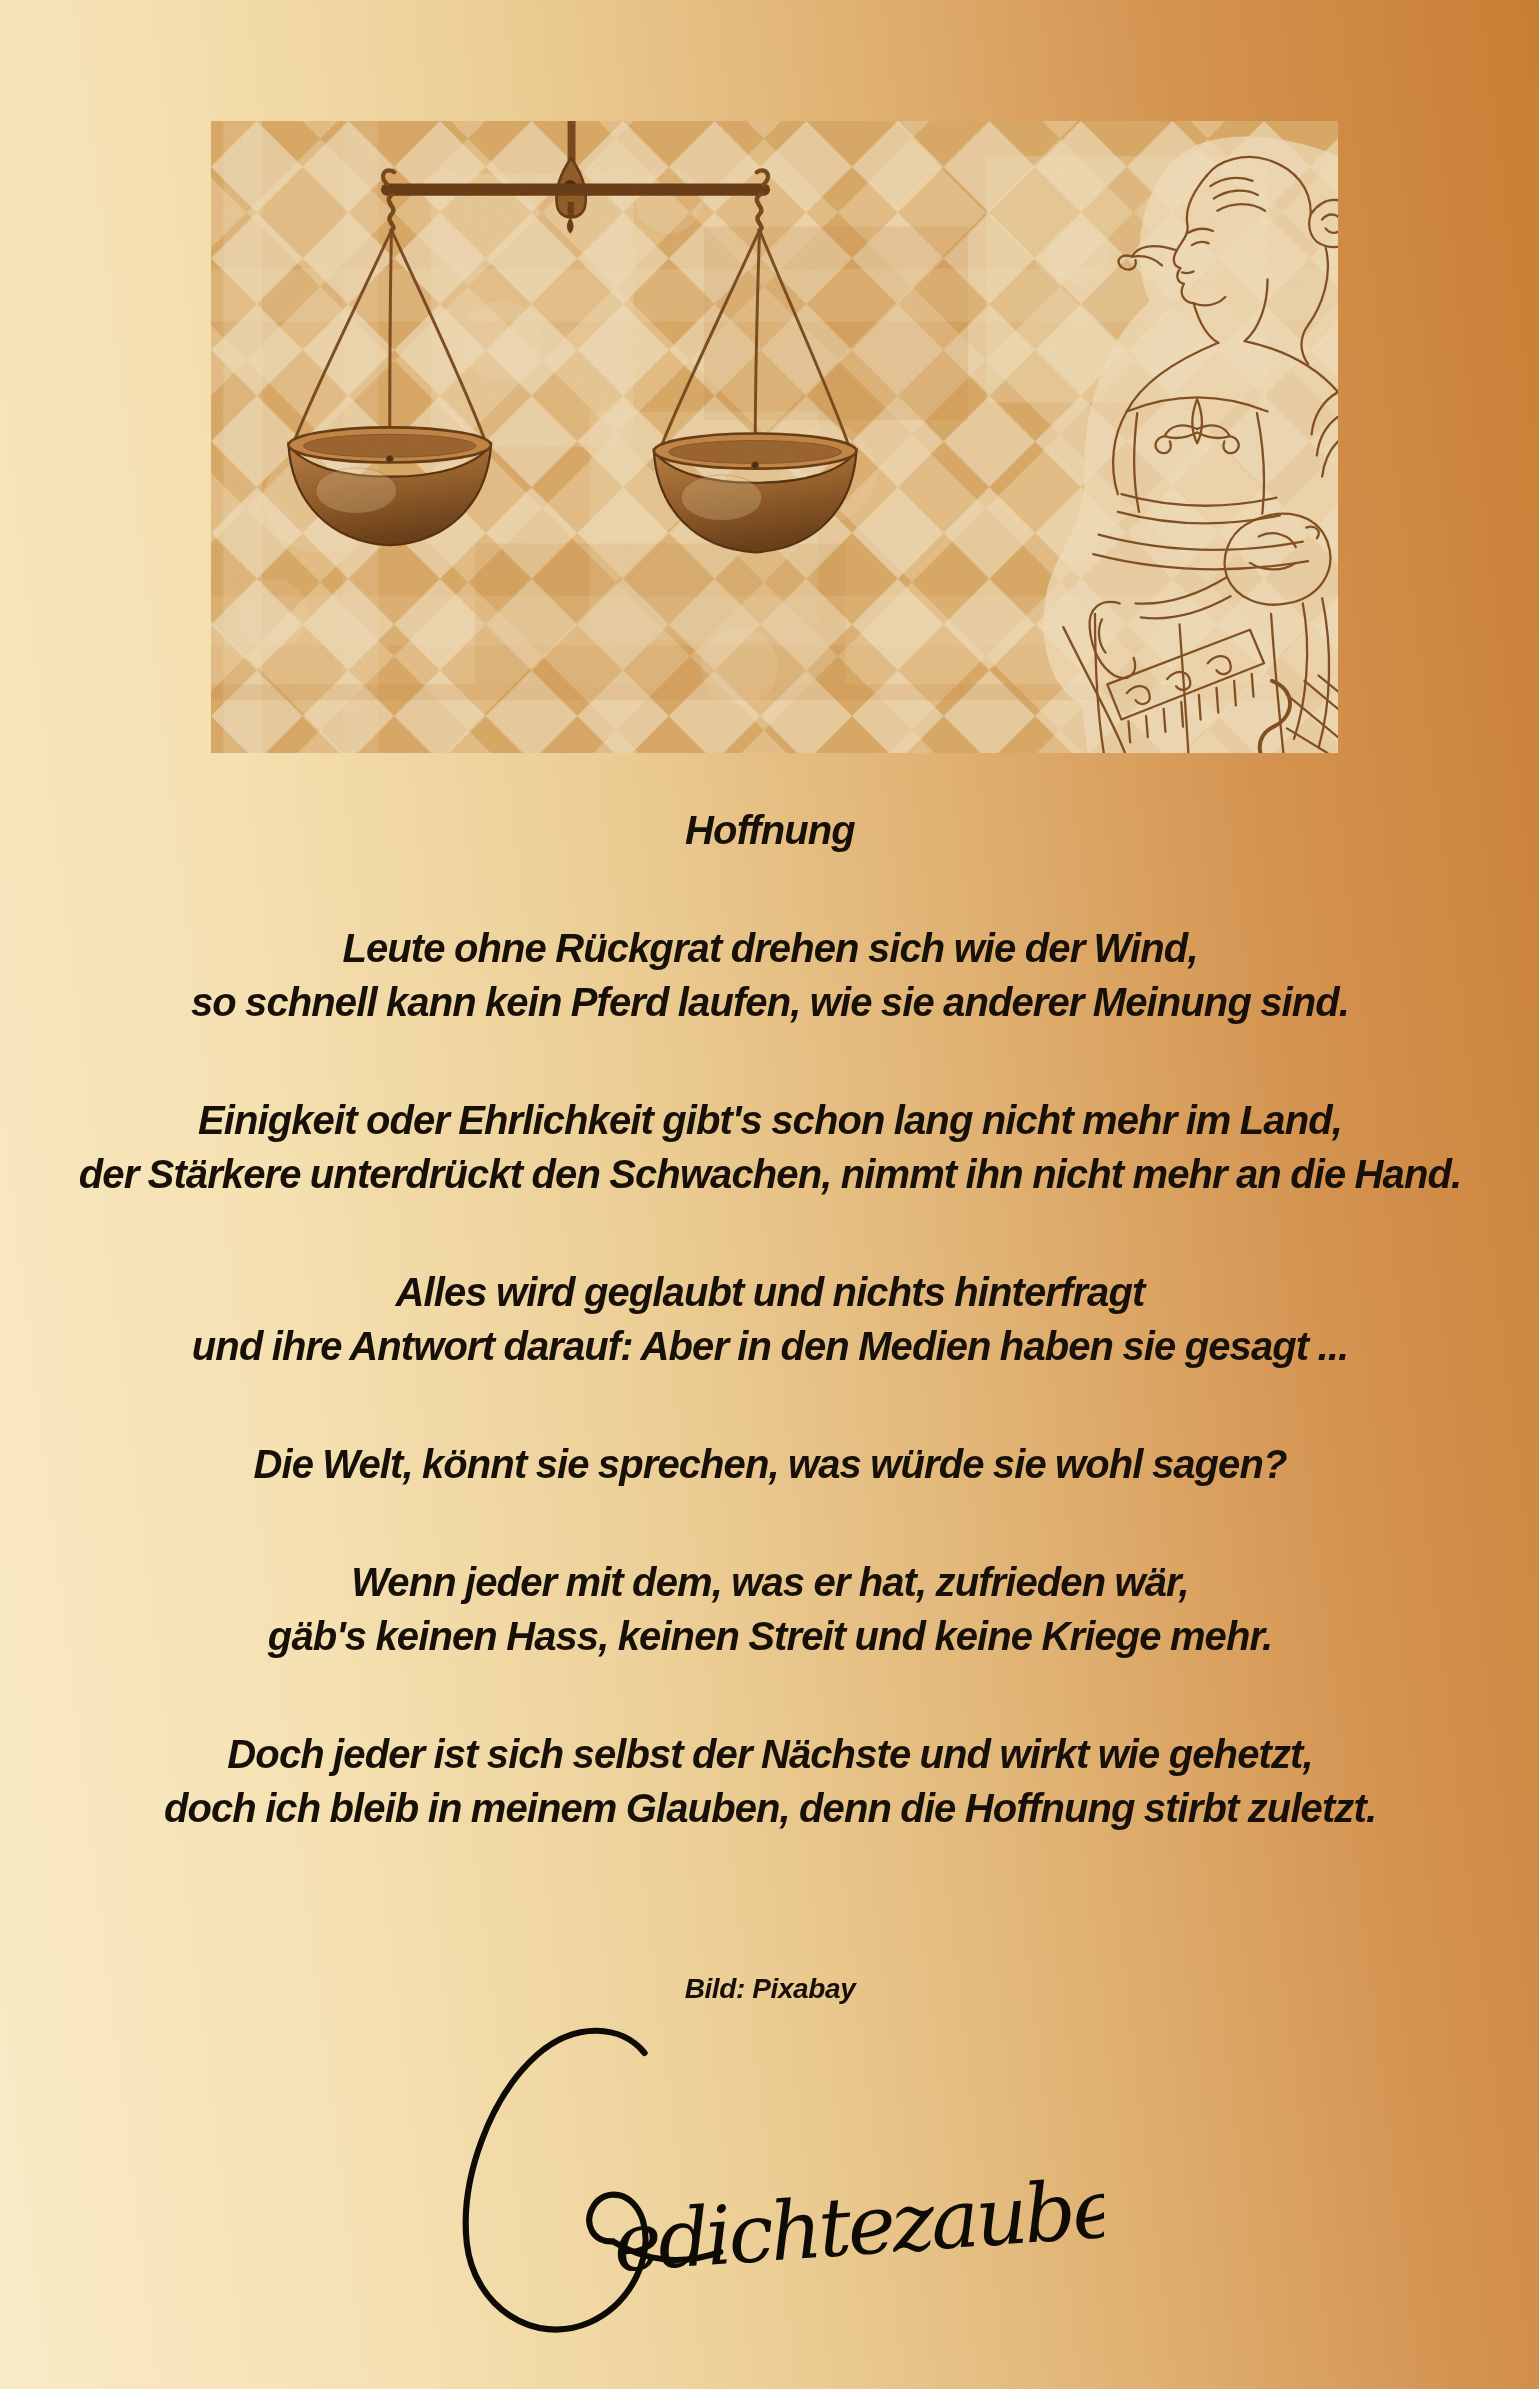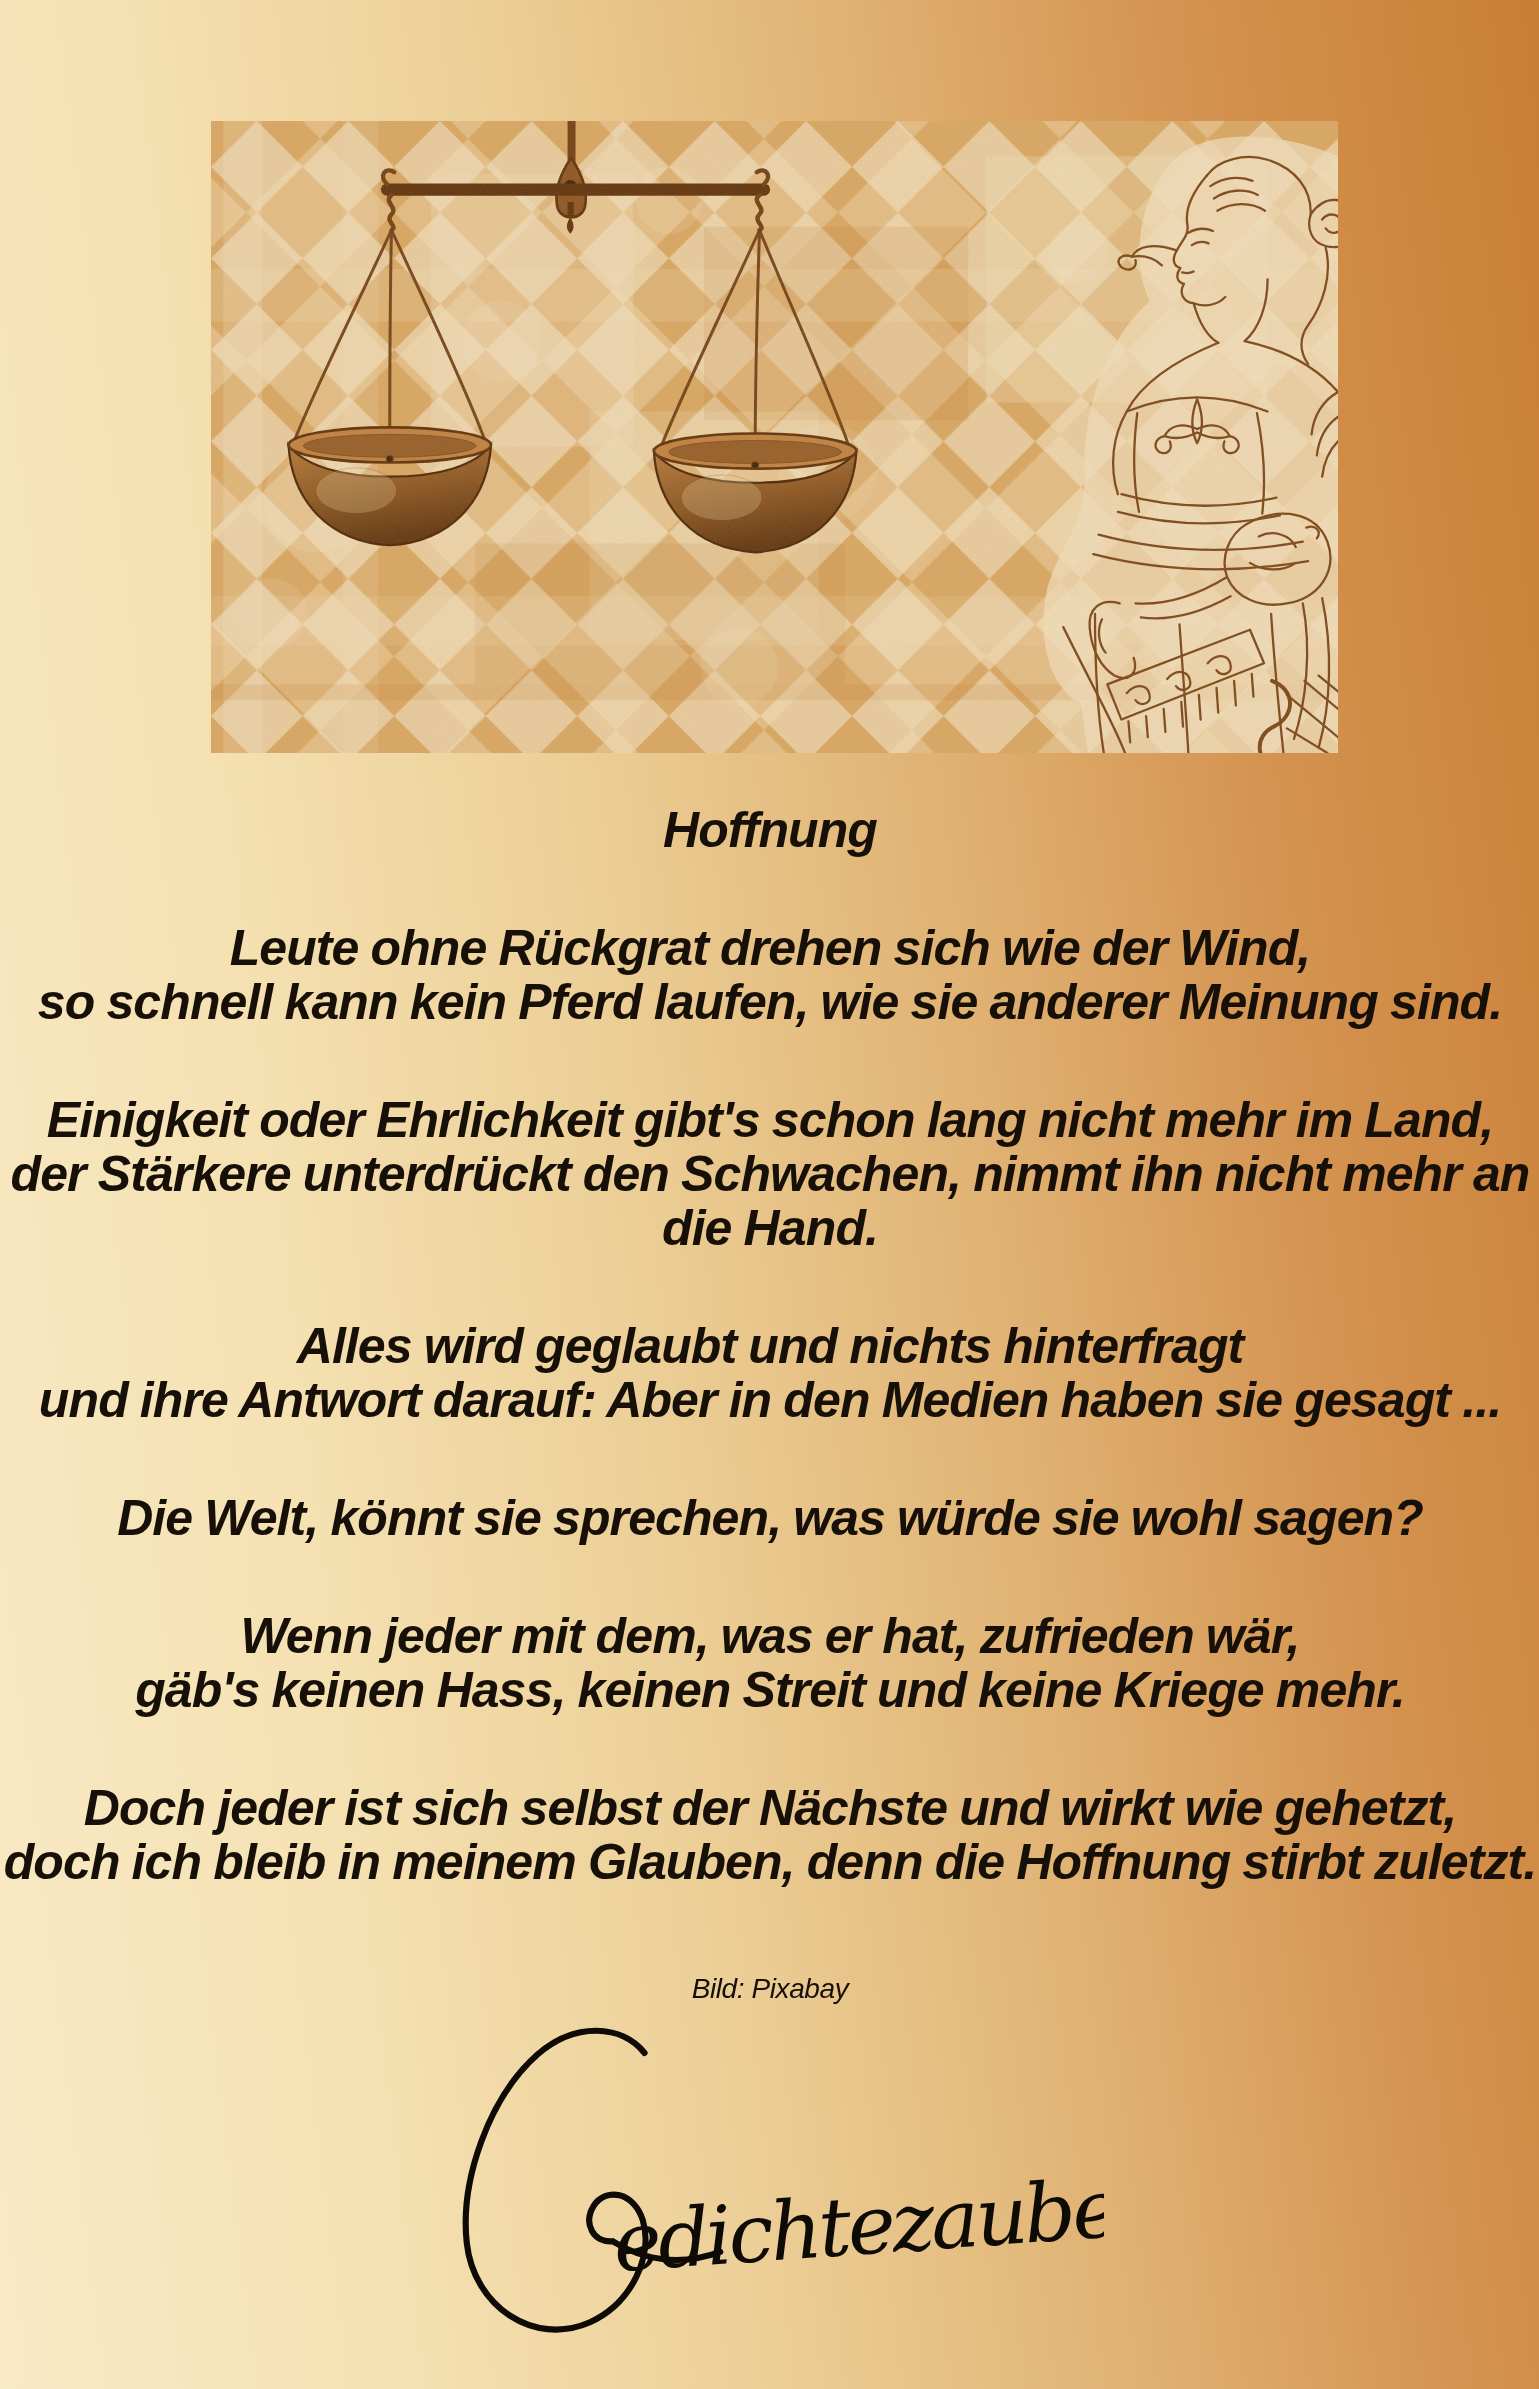--- a/index.html
+++ b/index.html
@@ -14,30 +14,30 @@
   }
   .hero{
     position:absolute;left:211px;top:121px;
     width:1127px;height:632px;display:block;
   }
   .poem{
     position:absolute;left:0;right:0;top:803px;
     text-align:center;
     color:#171009;
     font-weight:bold;font-style:italic;
-    font-size:50px;line-height:54px;
+    font-size:40px;line-height:54px;
     letter-spacing:-0.9px;word-spacing:-0.9px;
   }
   .poem p{margin:0;}
   .stanza{margin-top:64px;}
   .copyright{margin-top:54px;}
   .credit{
     position:absolute;left:0;right:0;top:1972px;
     text-align:center;color:#171009;
-    font-weight:normal;font-style:italic;
+    font-weight:bold;font-style:italic;
     font-size:28px;line-height:33px;letter-spacing:-0.4px;
   }
   .signature{
     position:absolute;left:435px;top:2016px;
     width:669px;height:352px;
   }
   .sig-word{
     font-family:"DejaVu Serif", serif;
     font-style:italic;
     font-size:92px;

